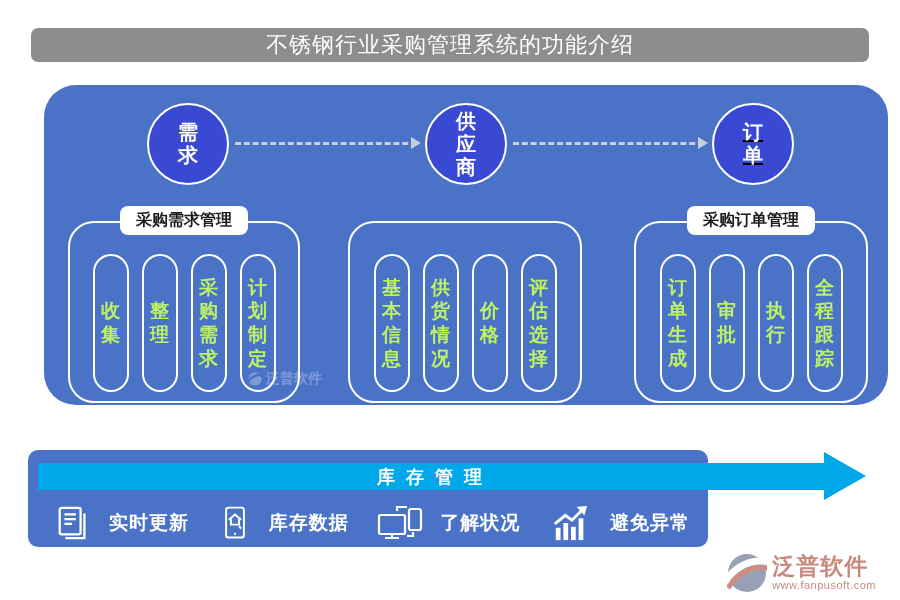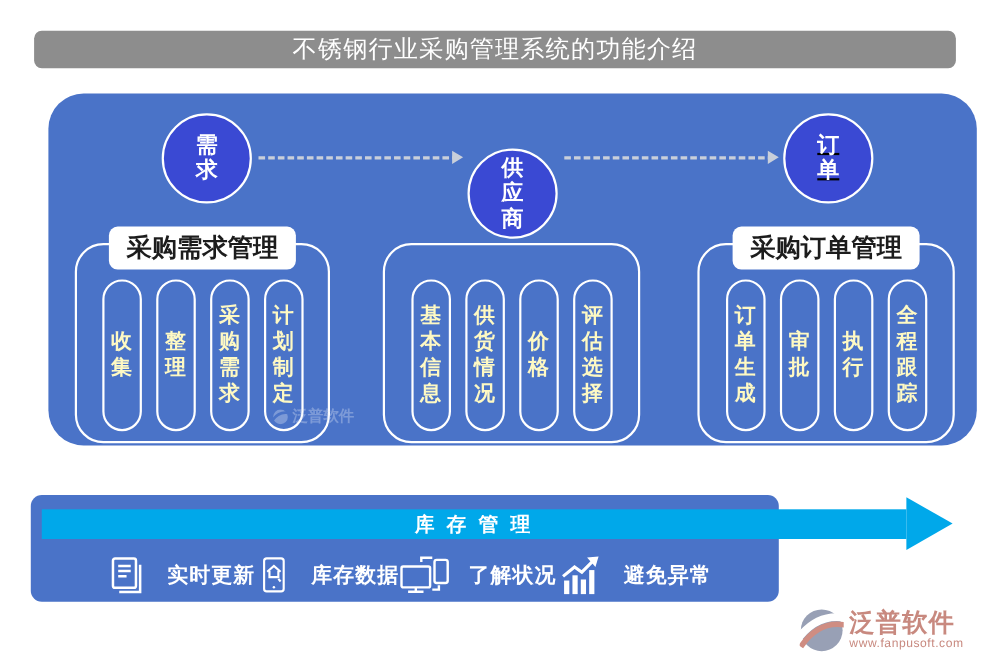--- a/index.html
+++ b/index.html
@@ -23,53 +23,53 @@
   }
   .flow-node{
     position:absolute;width:82px;height:82px;border-radius:50%;
     background:#3a49d3;border:2px solid #ffffff;box-sizing:border-box;
     display:flex;align-items:center;justify-content:center;top:18px;
   }
   .flow-node span{
     display:block;width:22px;color:#fff;font-size:20px;font-weight:bold;
     line-height:1.15;text-align:center;overflow-wrap:anywhere;line-break:anywhere;
   }
-  .node-1{left:103px;} .node-2{left:381px;margin-top:32px;} .node-3{left:668px;text-decoration:underline;}
+  .node-1{left:103px;} .node-2{left:381px;} .node-3{left:668px;text-decoration:underline;}
   .connector{
     position:absolute;top:57px;height:0;border-top:3px dashed #c9cfda;
   }
   .conn-1{left:191px;width:182px;}
   .conn-2{left:469px;width:191px;}
   .connector::after{
     content:"";position:absolute;right:-4px;top:-8px;
     border-left:10px solid #c9cfda;border-top:6px solid transparent;border-bottom:6px solid transparent;
   }
   
   .section{
     position:absolute;top:136px;height:182px;border:2px solid #ffffff;
     border-radius:26px;box-sizing:border-box;
   }
   .sec-1{left:24px;width:232px;}
   .sec-2{left:304px;width:234px;}
   .sec-3{left:590px;width:234px;}
   .section-label{
     position:absolute;top:-17px;left:50%;transform:translateX(-50%);
     background:#ffffff;border-radius:8px;padding:4px 16px;
-    color:#1c1c1c;font-size:23px;font-weight:bold;white-space:nowrap;
+    color:#1c1c1c;font-size:16px;font-weight:bold;white-space:nowrap;
   }
   .pill-row{
     position:absolute;left:0;right:0;top:31px;
     display:flex;justify-content:center;gap:13px;
   }
   .pill{
     width:36px;height:138px;border:2px solid #ffffff;border-radius:18px;
     box-sizing:border-box;display:flex;
   }
   .pill span{
-    display:block;width:20px;margin:auto;color:#fef9c3;font-size:19px;font-weight:bold;
+    display:block;width:20px;margin:auto;color:#bef264;font-size:19px;font-weight:bold;
     line-height:1.24;text-align:center;overflow-wrap:anywhere;line-break:anywhere;
   }
   
   .watermark{
     position:absolute;left:204px;top:285px;display:flex;align-items:center;gap:4px;
     opacity:.33;color:#e4ebf8;font-size:14px;font-weight:bold;
   }
 
   
   .bottom-panel{
@@ -81,21 +81,21 @@
     display:flex;align-items:center;justify-content:center;
   }
   .banner-band span{color:#fff;font-size:18px;font-weight:bold;letter-spacing:3px;}
   .banner-head{
     position:absolute;left:796px;top:2px;width:0;height:0;
     border-top:24px solid transparent;border-bottom:24px solid transparent;
     border-left:42px solid #00a8ea;
   }
   .features-row{
     position:absolute;left:26px;right:18px;top:50px;height:45px;
-    display:flex;align-items:center;justify-content:center;
+    display:flex;align-items:center;justify-content:space-between;
   }
   .feature{display:flex;align-items:center;gap:17px;}
   .feature .f-label{color:#fff;font-size:19px;font-weight:bold;letter-spacing:1px;}
   .icon-wrap{display:flex;align-items:center;}
   .icon-wrap svg{display:block;}
 
   
   .logo{
     position:absolute;right:24px;top:553px;display:flex;align-items:center;gap:5px;
   }

